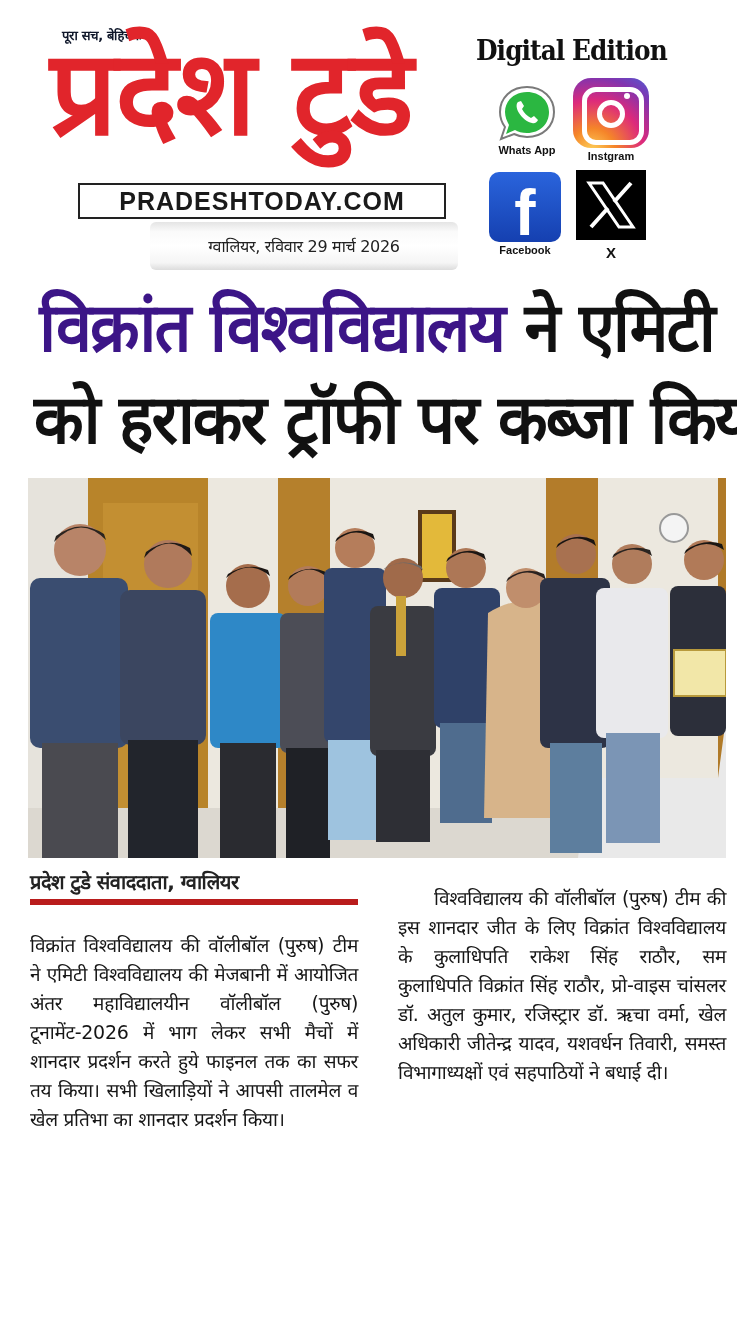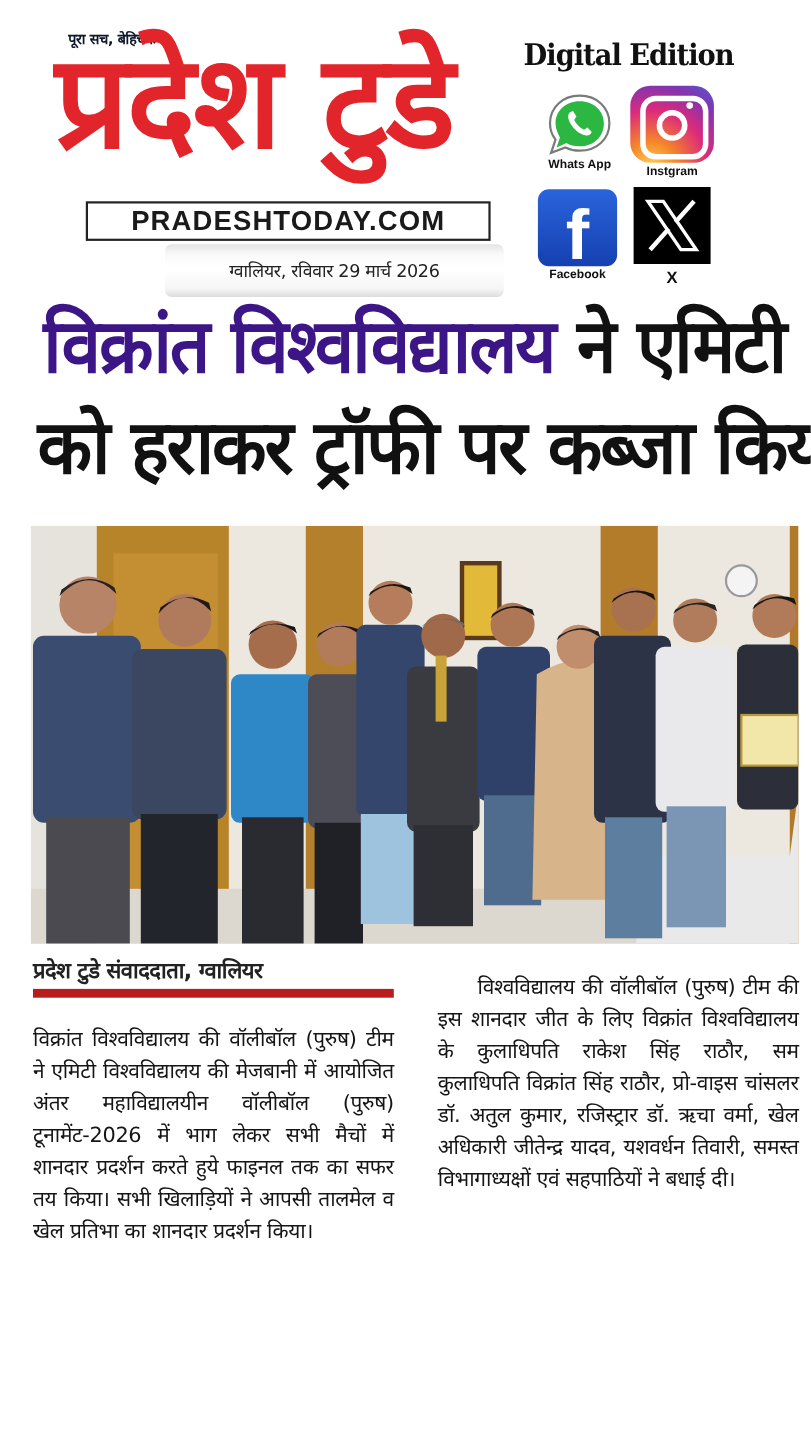--- a/index.html
+++ b/index.html
@@ -25,30 +25,30 @@
   .wa-icon { width: 62px; height: 58px; position: relative; }
   .ig-icon { width: 76px; height: 70px; border-radius: 18px; background: radial-gradient(circle at 25% 105%, #fdd25a 0%, #f58529 25%, #dd2a7b 55%, #8134af 80%, #515bd4 100%); position: relative; }
   .ig-icon::before { content: ""; position: absolute; left: 9px; top: 9px; width: 52px; height: 48px; border: 5px solid #fff; border-radius: 14px; }
   .ig-icon::after { content: ""; position: absolute; left: 24px; top: 22px; width: 18px; height: 18px; border: 5px solid #fff; border-radius: 50%; }
   .ig-dot { position: absolute; right: 19px; top: 15px; width: 6px; height: 6px; background: #fff; border-radius: 50%; z-index: 2; }
   .fb-icon { width: 72px; height: 70px; border-radius: 10px; background: linear-gradient(180deg,#2a64dc,#1540b0); color: #fff; font-family: "Liberation Sans", sans-serif; font-weight: bold; font-size: 64px; line-height: 82px; text-align: center; overflow: hidden; }
   .x-icon { width: 70px; height: 70px; background: #000; display: flex; align-items: center; justify-content: center; }
   .x-label { font-size: 15px !important; margin-top: 4px !important; }
 
   
-  .headline { position: absolute; left: 0; top: 270px; width: 737px; text-align: center; padding-left: 16px; }
+  .headline { position: absolute; left: 0; top: 282px; width: 737px; text-align: center; padding-left: 16px; }
   .hl-line { font-weight: bold; font-size: 68px; line-height: 92px; letter-spacing: -2px; white-space: nowrap; color: #111; transform: scaleX(0.95); }
   .hl-accent { color: #3c1587; }
 
   
   .photo { position: absolute; left: 28px; top: 478px; width: 698px; height: 380px; overflow: hidden; background: #eeeae2; }
   .photo svg { display: block; }
 
   
-  .byline { position: absolute; left: 30px; top: 868px; width: 328px; font-size: 20px; font-weight: bold; color: #222; letter-spacing: -0.5px; padding-bottom: 4px; border-bottom: 8px solid #b91c1c; white-space: nowrap; }
+  .byline { position: absolute; left: 30px; top: 868px; width: 328px; font-size: 20px; font-weight: bold; color: #222; letter-spacing: -0.5px; padding-bottom: 4px; border-bottom: 6px solid #b91c1c; white-space: nowrap; }
   .col { position: absolute; font-size: 19px; line-height: 29px; color: #151515; text-align: justify; text-align-last: left; letter-spacing: -0.3px; }
   .col-left { left: 30px; top: 931px; width: 328px; }
   .col-right { left: 398px; top: 868px; width: 328px; }
   .col p { margin: 0; }
   .col p.indent { text-indent: 36px; margin-top: 16px; }
 </style>
 </head>
 <body>
 
 <header class="masthead">

